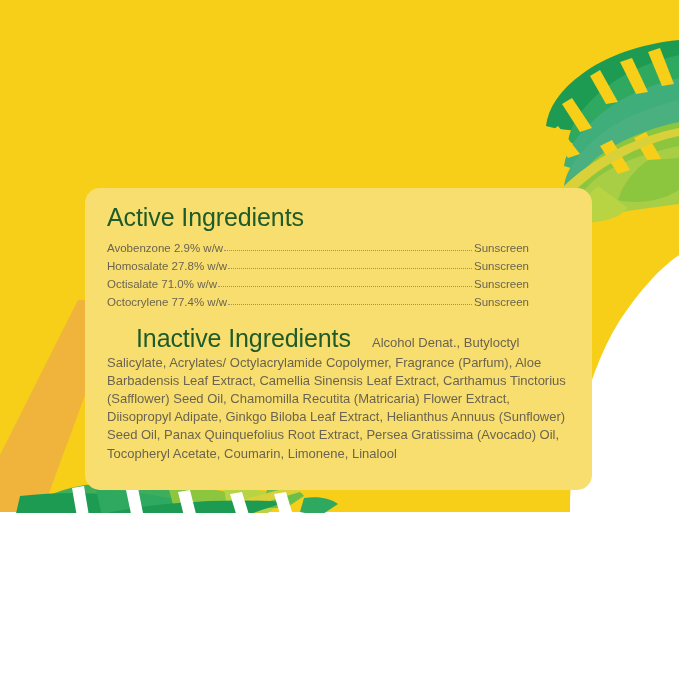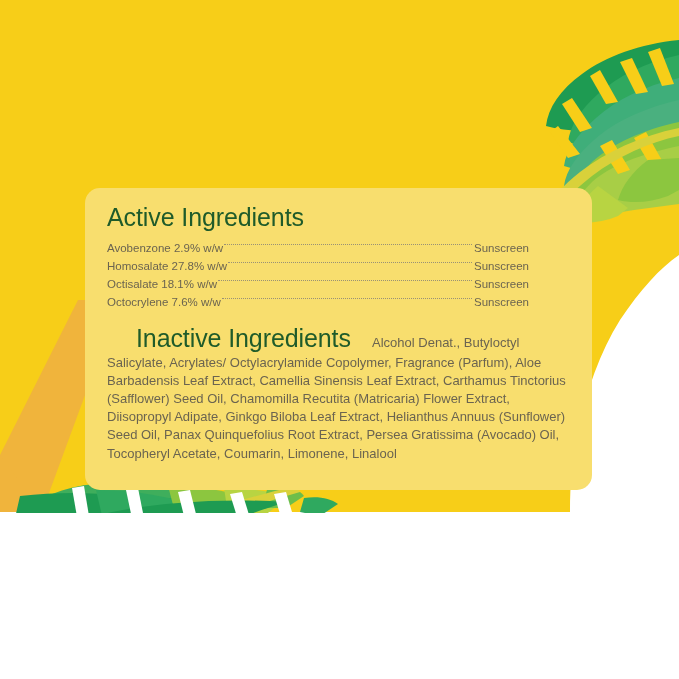--- a/index.html
+++ b/index.html
@@ -68,21 +68,21 @@
     font-weight: 400;
     letter-spacing: -0.1px;
     line-height: 1.1;
   }
 
   .active-list {
     margin-top: 11px;
   }
   .ing-row {
     display: flex;
-    align-items: flex-start;
+    align-items: flex-end;
     font-size: 11.5px;
     color: #6B6450;
     line-height: 1.0;
     margin-bottom: 6.5px;
     white-space: nowrap;
   }
   .ing-name {
     flex: 0 0 auto;
   }
   .ing-leader {
@@ -235,27 +235,27 @@
         <span class="ing-purpose">Sunscreen</span>
       </div>
 
       <div class="ing-row">
         <span class="ing-name">Homosalate 27.8% w/w</span>
         <span class="ing-leader"></span>
         <span class="ing-purpose">Sunscreen</span>
       </div>
 
       <div class="ing-row">
-        <span class="ing-name">Octisalate 18.1% w/w</span>
-        <span class="ing-leader"></span>
-        <span class="ing-purpose">Sunscreen</span>
-      </div>
-
-      <div class="ing-row">
-        <span class="ing-name">Octocrylene 7.6% w/w</span>
+        <span class="ing-name">Octisalate 71.0% w/w</span>
+        <span class="ing-leader"></span>
+        <span class="ing-purpose">Sunscreen</span>
+      </div>
+
+      <div class="ing-row">
+        <span class="ing-name">Octocrylene 77.4% w/w</span>
         <span class="ing-leader"></span>
         <span class="ing-purpose">Sunscreen</span>
       </div>
 
     </div>
 
     <div class="inactive-block">
       <p class="inactive-para"><span class="h-inactive">Inactive Ingredients</span><span class="inactive-text">&nbsp;&nbsp;Alcohol Denat., Butyloctyl Salicylate, Acrylates/ Octylacrylamide Copolymer, Fragrance (Parfum), Aloe Barbadensis Leaf Extract, Camellia Sinensis Leaf Extract, Carthamus Tinctorius (Safflower) Seed Oil, Chamomilla Recutita (Matricaria) Flower Extract, Diisopropyl Adipate, Ginkgo Biloba Leaf Extract, Helianthus Annuus (Sunflower) Seed Oil, Panax Quinquefolius Root Extract, Persea Gratissima (Avocado) Oil, Tocopheryl Acetate, Coumarin, Limonene, Linalool</span></p>
     </div>
 

